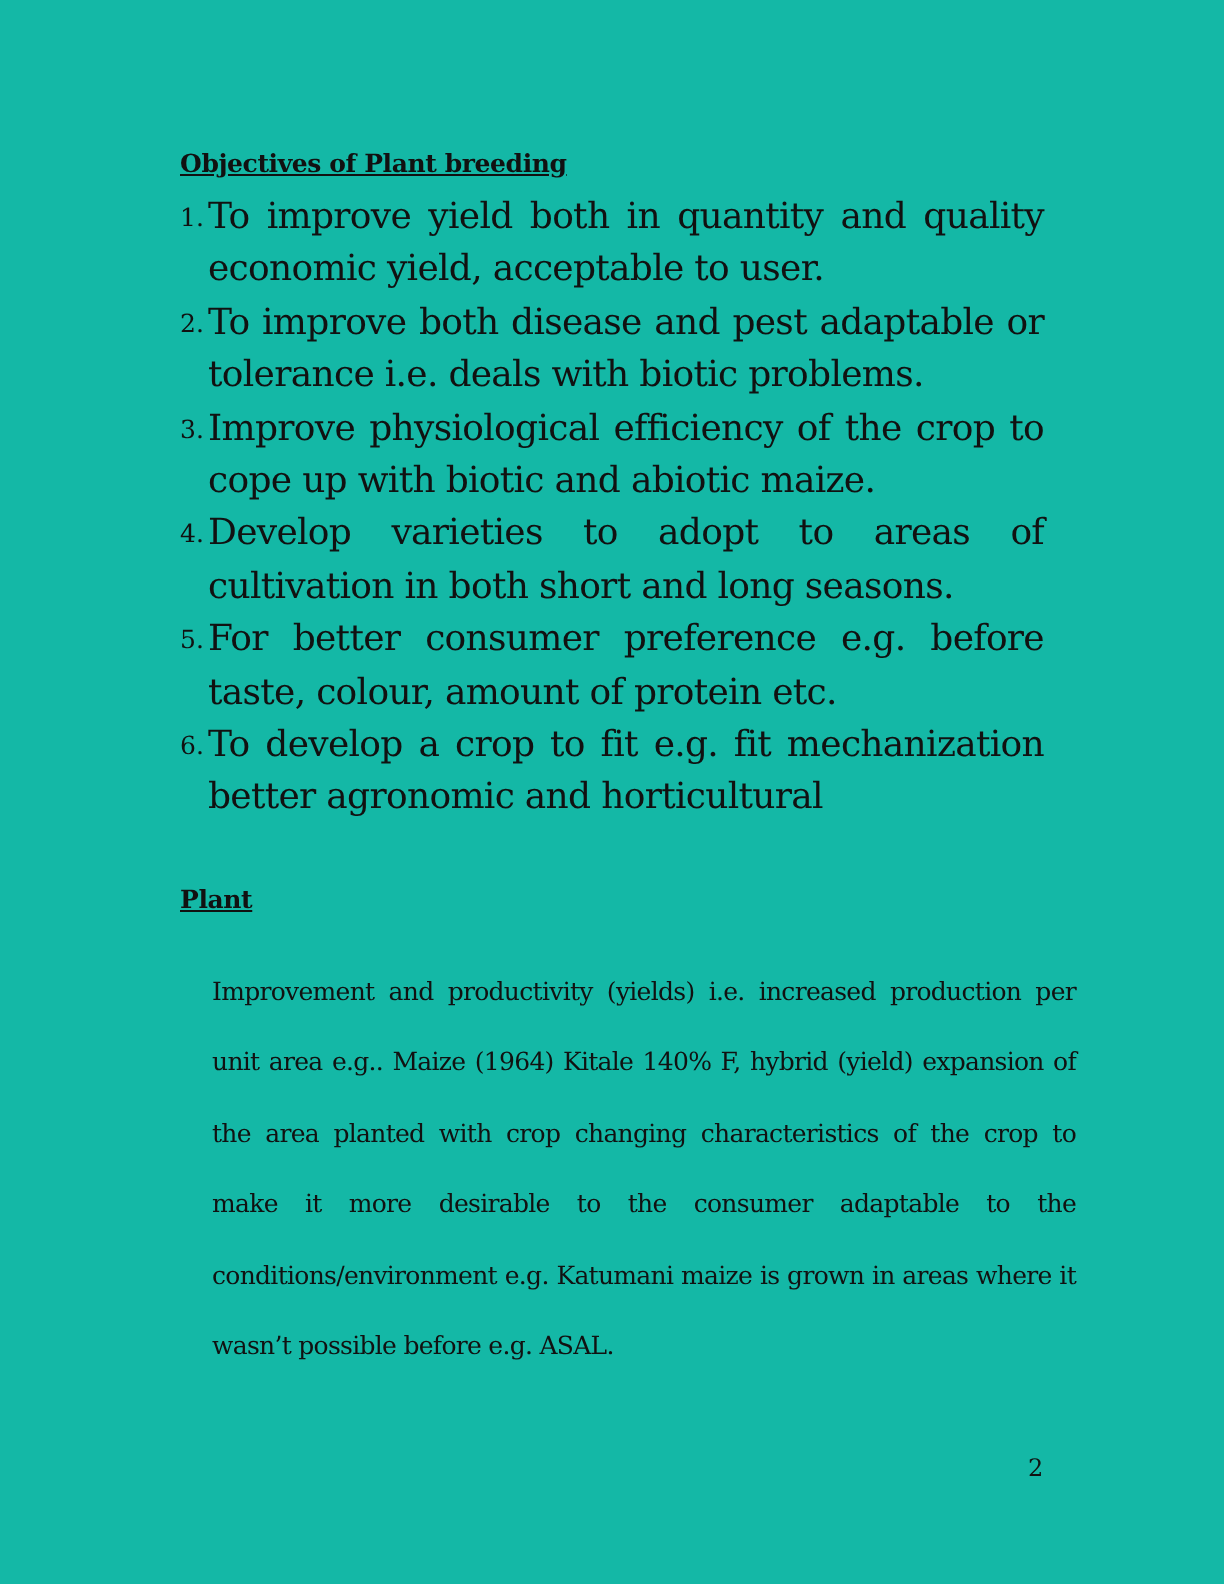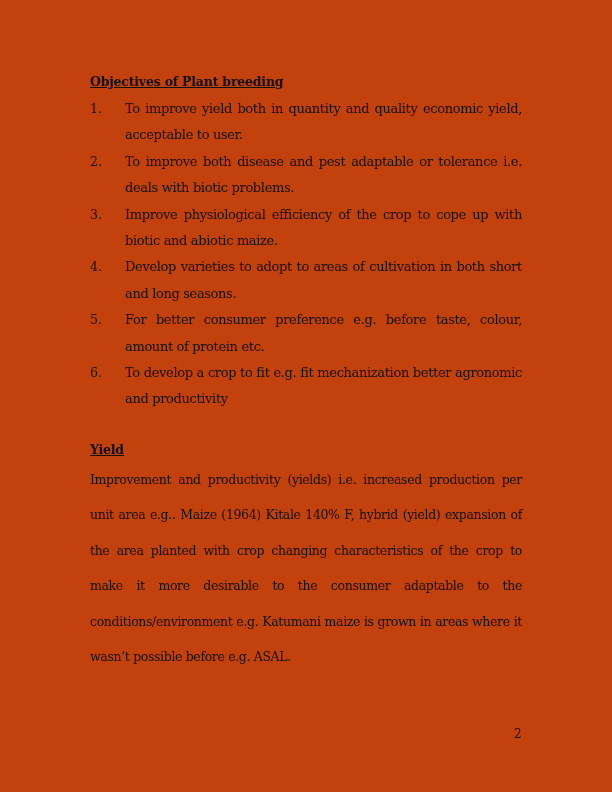--- a/index.html
+++ b/index.html
@@ -1,37 +1,37 @@
 <!DOCTYPE html>
 <html><head>
   <meta charset="utf-8">
   <style>
     html, body { margin: 0; padding: 0; background: #ffffff; }
     body { width: 612px; height: 792px; position: relative; overflow: hidden; }
     .page {
       position: absolute; left: 0; top: 0; width: 612px; height: 792px;
-      background: #c2410c; color: #111111;
+      background: #14b8a6; color: #111111;
       font-family: "DejaVu Serif", "Liberation Serif", serif;
     }
     .heading {
       position: absolute; left: 90px;
       font-size: 12.5px; font-weight: bold; text-decoration: underline;
       letter-spacing: -0.2px;
     }
     .list { position: absolute; left: 90px; top: 96px; width: 432px; margin: 0; padding: 0; list-style: none; }
     .item { position: relative; display: block; }
     .num {
       position: absolute; left: 0; top: 0; font-size: 12.5px; line-height: 26.4px;
     }
     .item-text {
-      display: block; margin-left: 35px; font-size: 13px; line-height: 26.4px;
+      display: block; margin-left: 14px; font-size: 18px; line-height: 26.4px;
       text-align: justify; letter-spacing: -0.35px;
     }
     .para {
-      position: absolute; left: 90px; top: 462px; width: 432px; margin: 0;
+      position: absolute; left: 90px; top: 462px; width: 432px; margin: 16px;
       font-size: 12.5px; line-height: 35.4px; text-align: justify; letter-spacing: -0.35px;
     }
     .page-number {
       position: absolute; left: 514px; top: 727px; font-size: 12px;
     }
   </style>
 </head>
 <body>
 
 <div class="page">
@@ -54,22 +54,22 @@
     <li class="item">
       <span class="num">4.</span>
       <span class="item-text">Develop varieties to adopt to areas of cultivation in both short and long seasons.</span>
     </li>
     <li class="item">
       <span class="num">5.</span>
       <span class="item-text">For better consumer preference e.g. before taste, colour, amount of protein etc.</span>
     </li>
     <li class="item">
       <span class="num">6.</span>
-      <span class="item-text">To develop a crop to fit e.g. fit mechanization better agronomic and productivity</span>
+      <span class="item-text">To develop a crop to fit e.g. fit mechanization better agronomic and horticultural</span>
     </li>
   </ol>
 
-  <div class="heading" style="top:442px;">Yield</div>
+  <div class="heading" style="top:442px;">Plant</div>
 
   <p class="para">Improvement and productivity (yields) i.e. increased production per unit area e.g.. Maize (1964) Kitale  140% F, hybrid (yield) expansion of the area planted with crop changing characteristics of the crop to make it more desirable to the consumer adaptable to the conditions/environment e.g. Katumani maize is grown in areas where it wasn’t possible before e.g. ASAL.</p>
 
   <div class="page-number">2</div>
 </div>
 
 </body></html>

